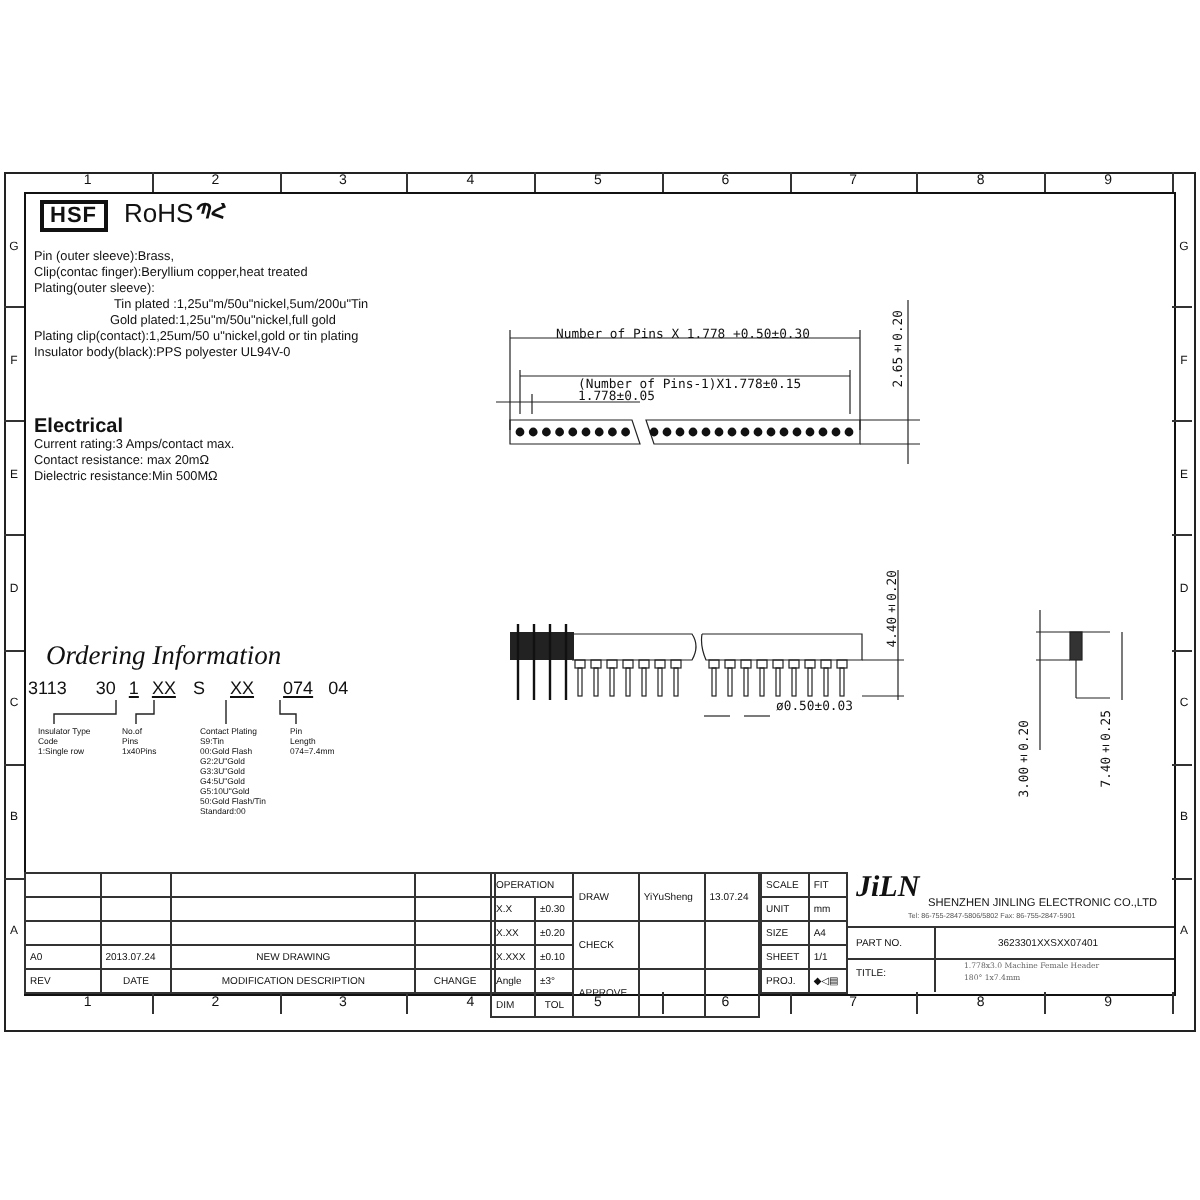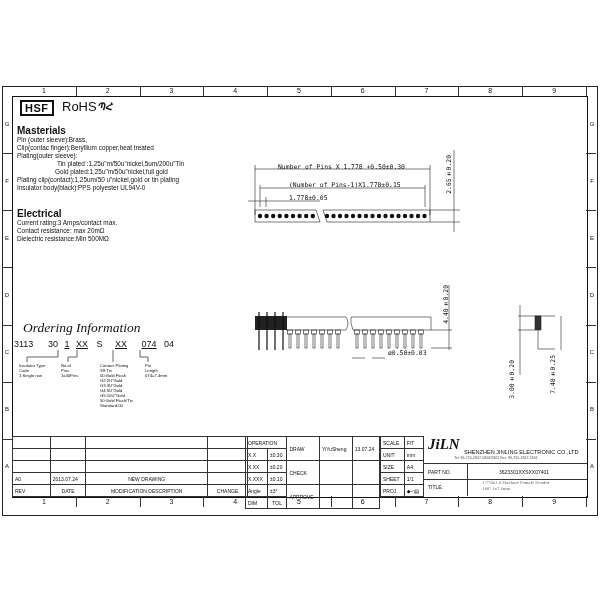--- a/index.html
+++ b/index.html
@@ -77,21 +77,20 @@
     <div class="rowlbl" style="left: 587px; top: 463.429px;">A</div>
     <div class="rowline-l" style="top: 438.857px;"></div>
     <div class="rowline-r" style="top: 438.857px;"></div>
   </div>
 
 <div class="hsf">HSF</div>
 <div class="rohs">RoHS</div>
 <div class="ul">ՊՀ</div>
 
 <div class="abs" style="left:17px;top:125px;">
-  <div class="h-sec">Masterials</div>
   <div class="txt">Pin (outer sleeve):Brass,</div>
   <div class="txt">Clip(contac finger):Beryllium copper,heat treated</div>
   <div class="txt">Plating(outer sleeve):</div>
   <div class="txt" style="padding-left:40px">Tin plated :1,25u"m/50u"nickel,5um/200u"Tin</div>
   <div class="txt" style="padding-left:38px">Gold plated:1,25u"m/50u"nickel,full gold</div>
   <div class="txt">Plating clip(contact):1,25um/50 u"nickel,gold or tin plating</div>
   <div class="txt">Insulator body(black):PPS  polyester UL94V-0</div>
 </div>
 
 <div class="abs" style="left:17px;top:208px;">
@@ -190,21 +189,21 @@
       <circle cx="385.5" cy="216" r="2.2"></circle>
       <circle cx="392" cy="216" r="2.2"></circle>
       <circle cx="398.5" cy="216" r="2.2"></circle>
       <circle cx="405" cy="216" r="2.2"></circle>
       <circle cx="411.5" cy="216" r="2.2"></circle>
       <circle cx="418" cy="216" r="2.2"></circle>
       <circle cx="424.5" cy="216" r="2.2"></circle>
     </g>
 </svg>
 <div class="abs dim" style="left:270px;top:163px;">Number  of  Pins  X  1.778  +0.50±0.30</div>
-<div class="abs dim" style="left:281px;top:181px;">(Number  of  Pins-1)X1.778±0.15</div>
+<div class="abs dim" style="left:281px;top:188px;">(Number  of  Pins-1)X1.778±0.15</div>
 <div class="abs dim" style="left:281px;top:194px;">1.778±0.05</div>
 <div class="abs dim vt" style="left:445px;top:155px;">2.65±0.20</div>
 
 <svg class="abs" style="left:0;top:0" width="600" height="600">
   <g stroke="#222" stroke-width="0.6" fill="none">
     <path d="M286 317 H346 Q350 323 346 330 H286"></path>
     <path d="M351 317 H431 V330 H353 Q350 323 351 317"></path>
     <line x1="431" y1="330" x2="452" y2="330"></line>
     <line x1="431" y1="348" x2="452" y2="348"></line>
     <line x1="449" y1="285" x2="449" y2="350"></line>

